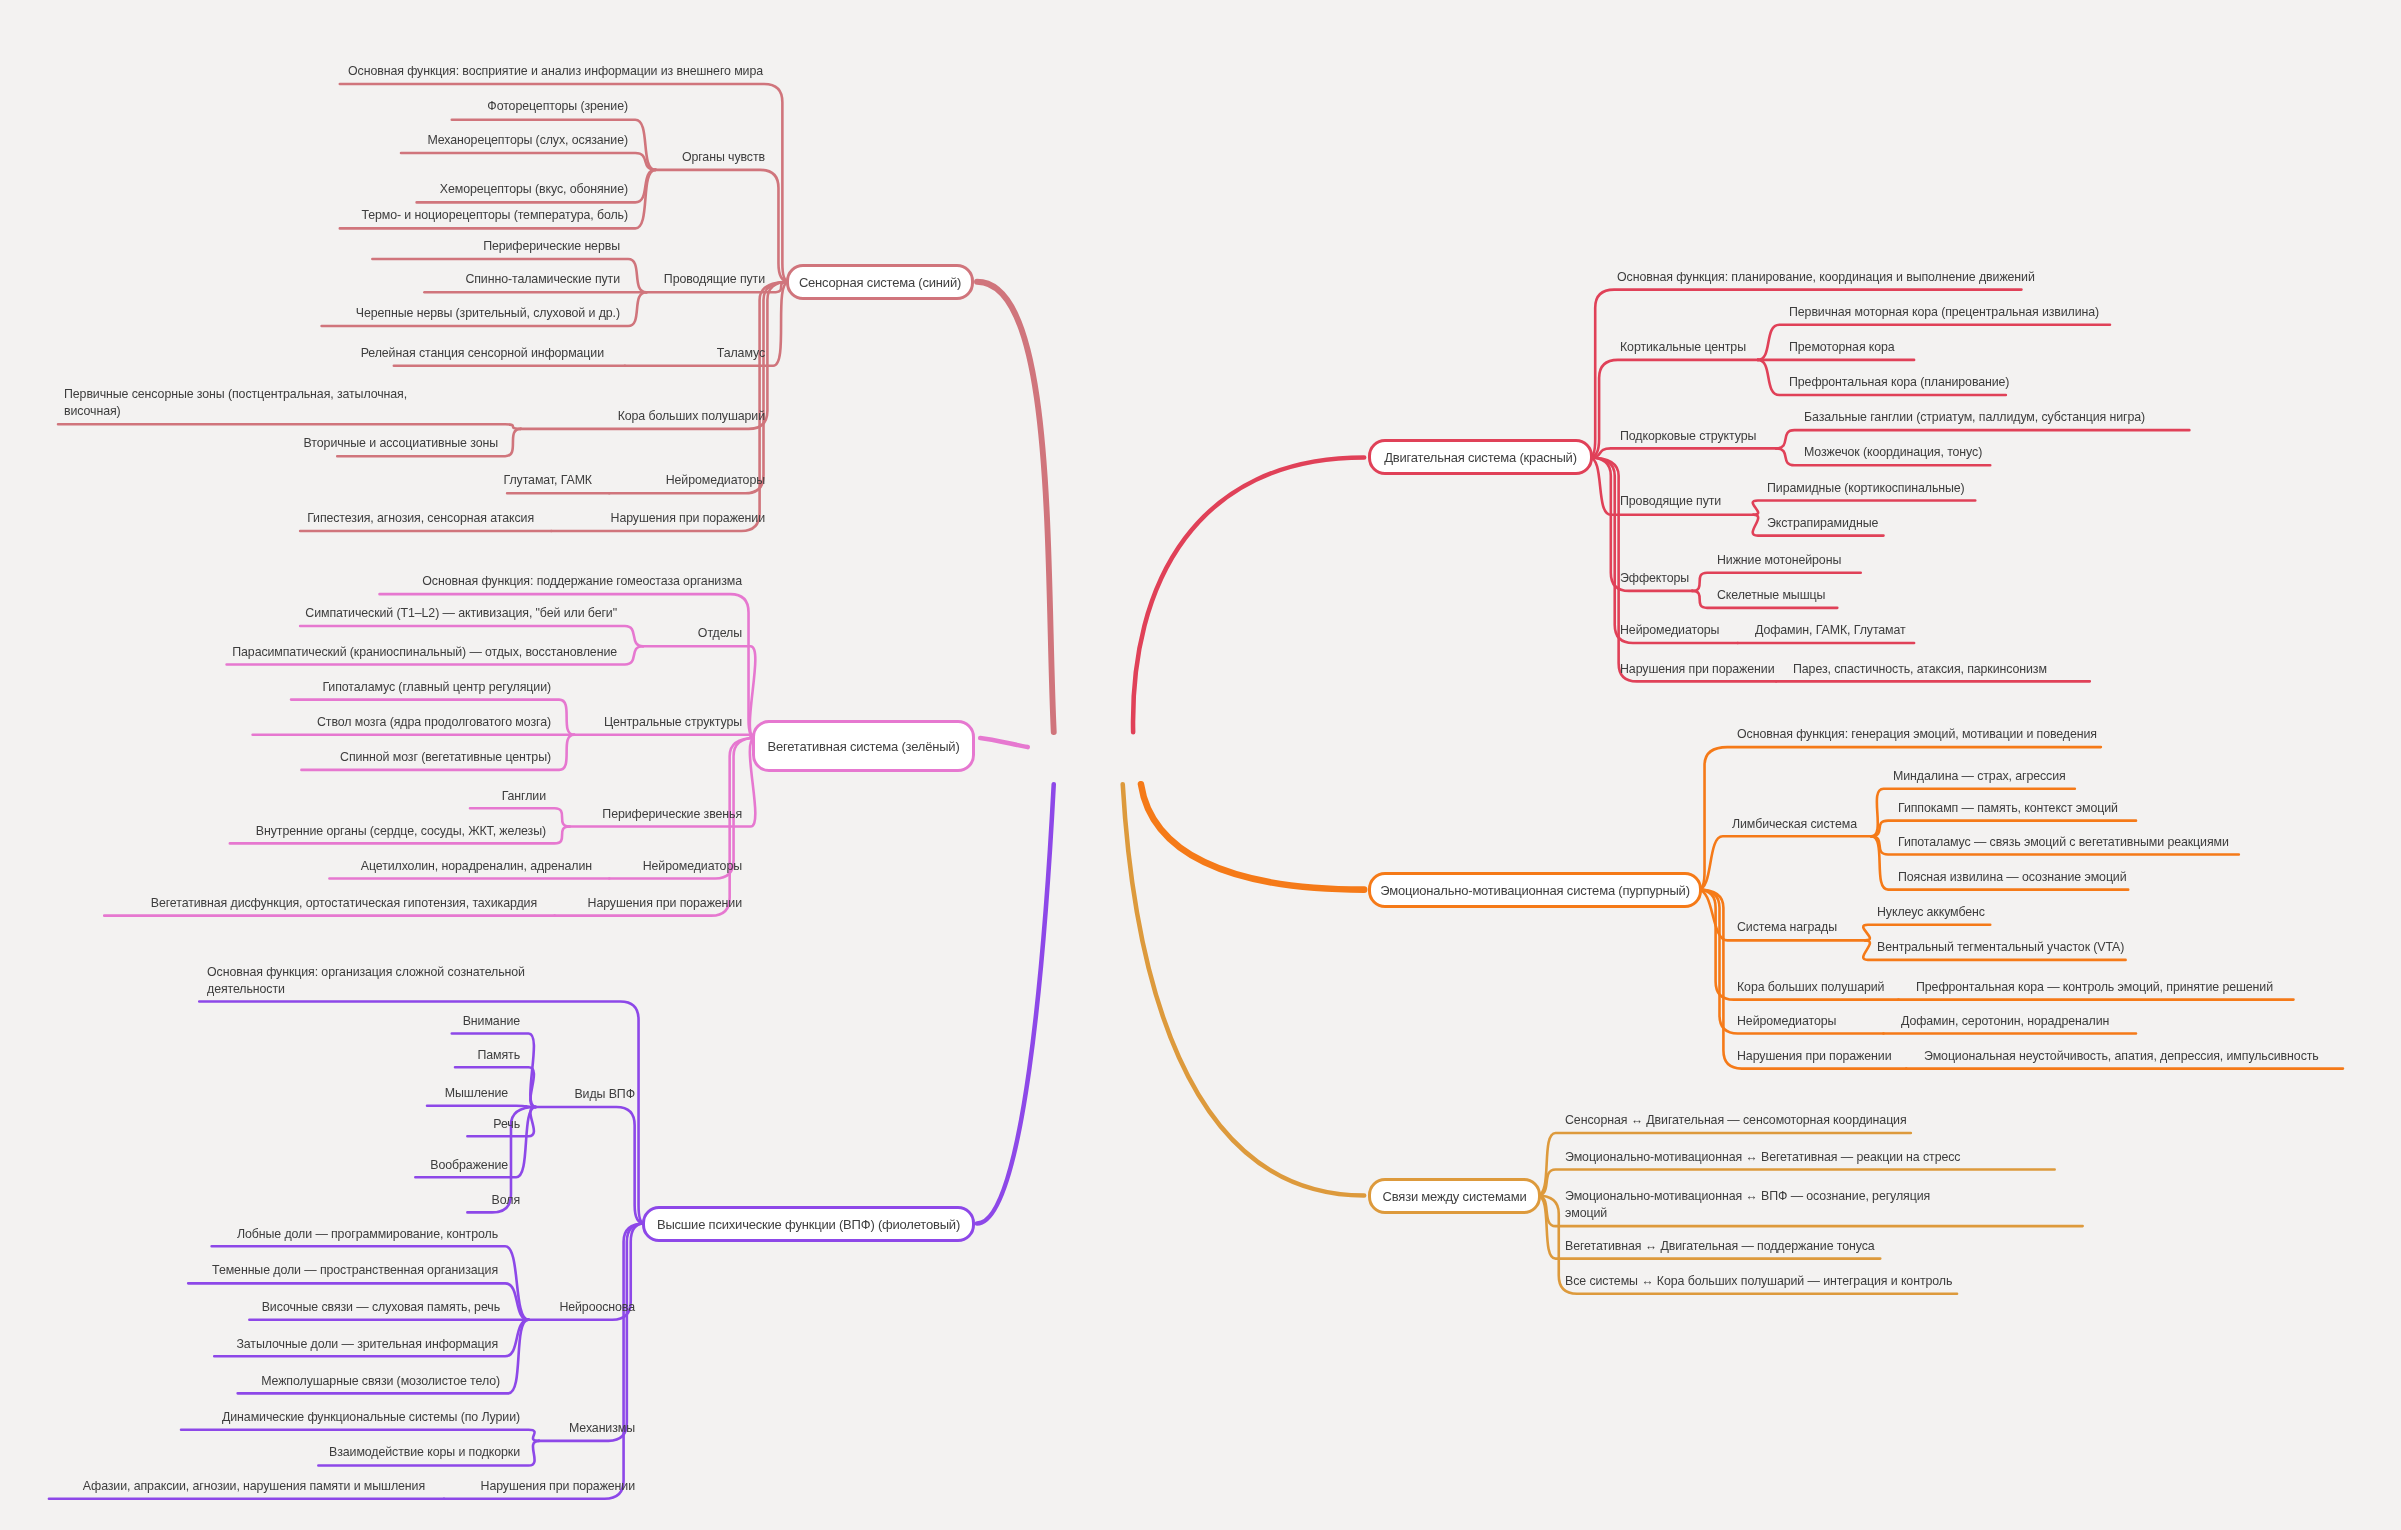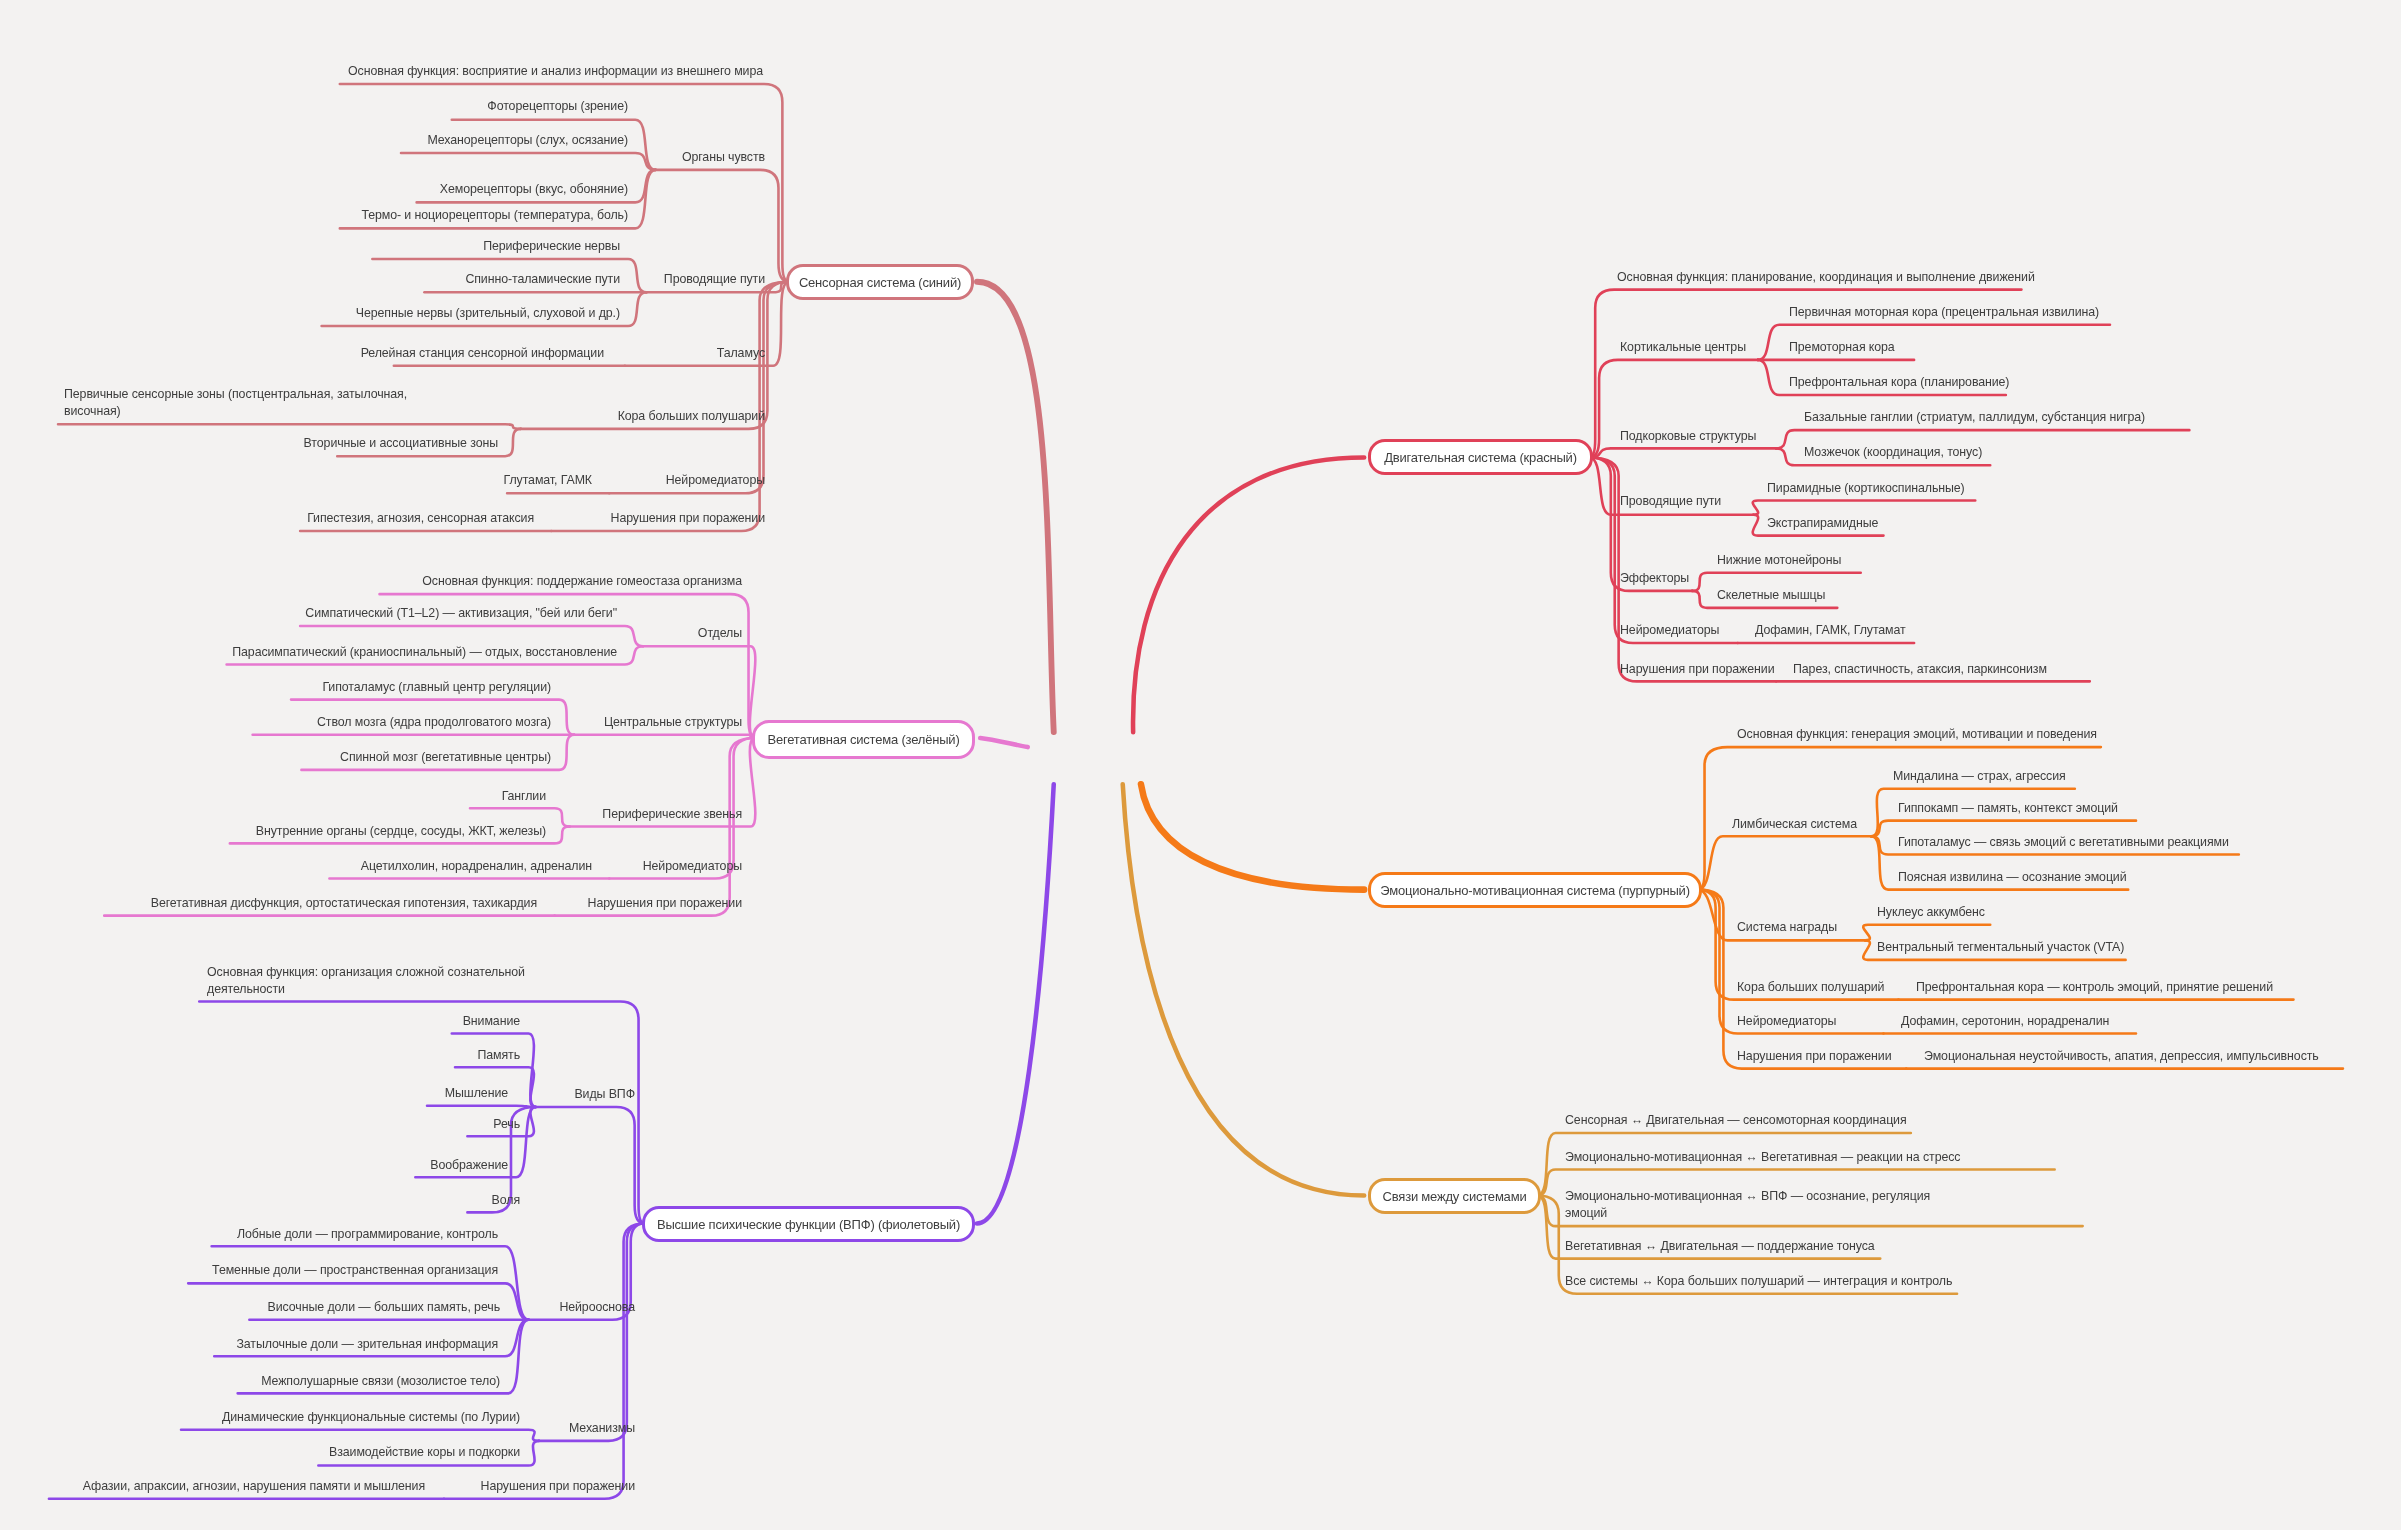--- a/index.html
+++ b/index.html
@@ -158,21 +158,21 @@
       <div class="topic nw" style="left: 1620px; bottom: 1021px;">Проводящие пути</div>
       <div class="topic nw" style="left: 1767px; bottom: 1034px;">Пирамидные (кортикоспинальные)</div>
       <div class="topic nw" style="left: 1767px; bottom: 999px;">Экстрапирамидные</div>
       <div class="topic nw" style="left: 1620px; bottom: 944px;">Эффекторы</div>
       <div class="topic nw" style="left: 1717px; bottom: 962px;">Нижние мотонейроны</div>
       <div class="topic nw" style="left: 1717px; bottom: 927px;">Скелетные мышцы</div>
       <div class="topic nw" style="left: 1620px; bottom: 892px;">Нейромедиаторы</div>
       <div class="topic nw" style="left: 1755px; bottom: 892px;">Дофамин, ГАМК, Глутамат</div>
       <div class="topic nw" style="left: 1620px; bottom: 853px;">Нарушения при поражении</div>
       <div class="topic nw" style="left: 1793px; bottom: 853px;">Парез, спастичность, атаксия, паркинсонизм</div>
-      <div class="mainnode" style="left: 752px; top: 720px; width: 223px; height: 39px; border-color: rgb(230, 120, 208); text-align: right;">Вегетативная система (зелёный)</div>
+      <div class="mainnode" style="left: 752px; top: 720px; width: 223px; height: 52px; border-color: rgb(230, 120, 208); text-align: right;">Вегетативная система (зелёный)</div>
       <div class="topic nw" style="right: 1659px; bottom: 941px;">Основная функция: поддержание гомеостаза организма</div>
       <div class="topic nw" style="right: 1659px; bottom: 889px;">Отделы</div>
       <div class="topic nw" style="right: 1784px; bottom: 909px;">Симпатический (T1–L2) — активизация, "бей или беги"</div>
       <div class="topic nw" style="right: 1784px; bottom: 870px;">Парасимпатический (краниоспинальный) — отдых, восстановление</div>
       <div class="topic nw" style="right: 1659px; bottom: 800px;">Центральные структуры</div>
       <div class="topic nw" style="right: 1850px; bottom: 835px;">Гипоталамус (главный центр регуляции)</div>
       <div class="topic nw" style="right: 1850px; bottom: 800px;">Ствол мозга (ядра продолговатого мозга)</div>
       <div class="topic nw" style="right: 1850px; bottom: 765px;">Спинной мозг (вегетативные центры)</div>
       <div class="topic nw" style="right: 1659px; bottom: 708px;">Периферические звенья</div>
       <div class="topic nw" style="right: 1855px; bottom: 726px; padding-left: 20px;">Ганглии</div>
@@ -202,21 +202,21 @@
       <div class="topic nw" style="right: 1766px; bottom: 428px;">Виды ВПФ</div>
       <div class="topic nw" style="right: 1881px; bottom: 501px; padding-left: 16px;">Внимание</div>
       <div class="topic nw" style="right: 1881px; bottom: 467px;">Память</div>
       <div class="topic nw" style="right: 1893px; bottom: 429px;">Мышление</div>
       <div class="topic nw" style="right: 1881px; bottom: 398px;">Речь</div>
       <div class="topic nw" style="right: 1893px; bottom: 357px;">Воображение</div>
       <div class="topic nw" style="right: 1881px; bottom: 322px;">Воля</div>
       <div class="topic nw" style="right: 1766px; bottom: 215px;">Нейрооснова</div>
       <div class="topic nw" style="right: 1903px; bottom: 288px;">Лобные доли — программирование, контроль</div>
       <div class="topic nw" style="right: 1903px; bottom: 252px;">Теменные доли — пространственная организация</div>
-      <div class="topic nw" style="right: 1901px; bottom: 215px;">Височные доли — больших память, речь</div>
+      <div class="topic nw" style="right: 1901px; bottom: 215px;">Височные связи — слуховая память, речь</div>
       <div class="topic nw" style="right: 1903px; bottom: 178px;">Затылочные доли — зрительная информация</div>
       <div class="topic nw" style="right: 1901px; bottom: 141px;">Межполушарные связи (мозолистое тело)</div>
       <div class="topic nw" style="right: 1766px; bottom: 94px; margin-top: 16px;">Механизмы</div>
       <div class="topic nw" style="right: 1881px; bottom: 105px;">Динамические функциональные системы (по Лурии)</div>
       <div class="topic nw" style="right: 1881px; bottom: 70px;">Взаимодействие коры и подкорки</div>
       <div class="topic nw" style="right: 1766px; bottom: 36px;">Нарушения при поражении</div>
       <div class="topic nw" style="right: 1976px; bottom: 36px;">Афазии, апраксии, агнозии, нарушения памяти и мышления</div>
       <div class="mainnode" style="left: 1368px; top: 1178px; width: 173px; height: 36px; border-color: rgb(221, 154, 60);">Связи между системами</div>
       <div class="topic nw" style="left: 1565px; bottom: 402px;">Сенсорная ↔ Двигательная — сенсомоторная координация</div>
       <div class="topic nw" style="left: 1565px; bottom: 365px;">Эмоционально-мотивационная ↔ Вегетативная — реакции на стресс</div>

